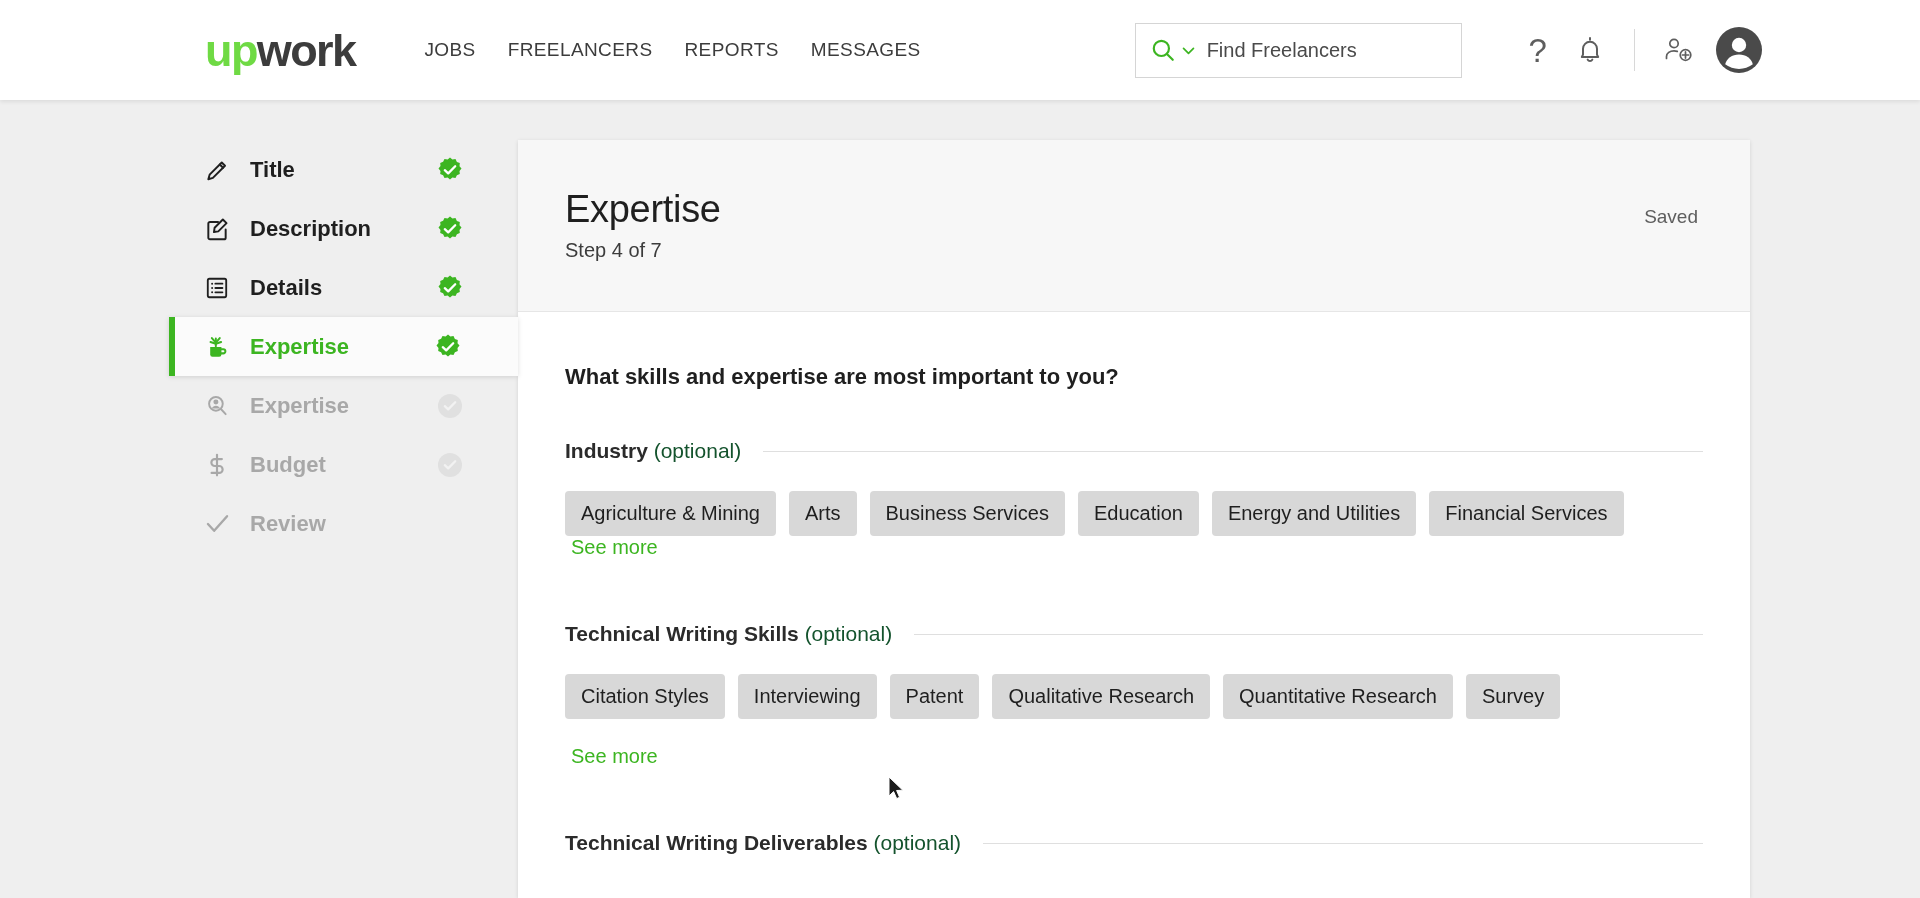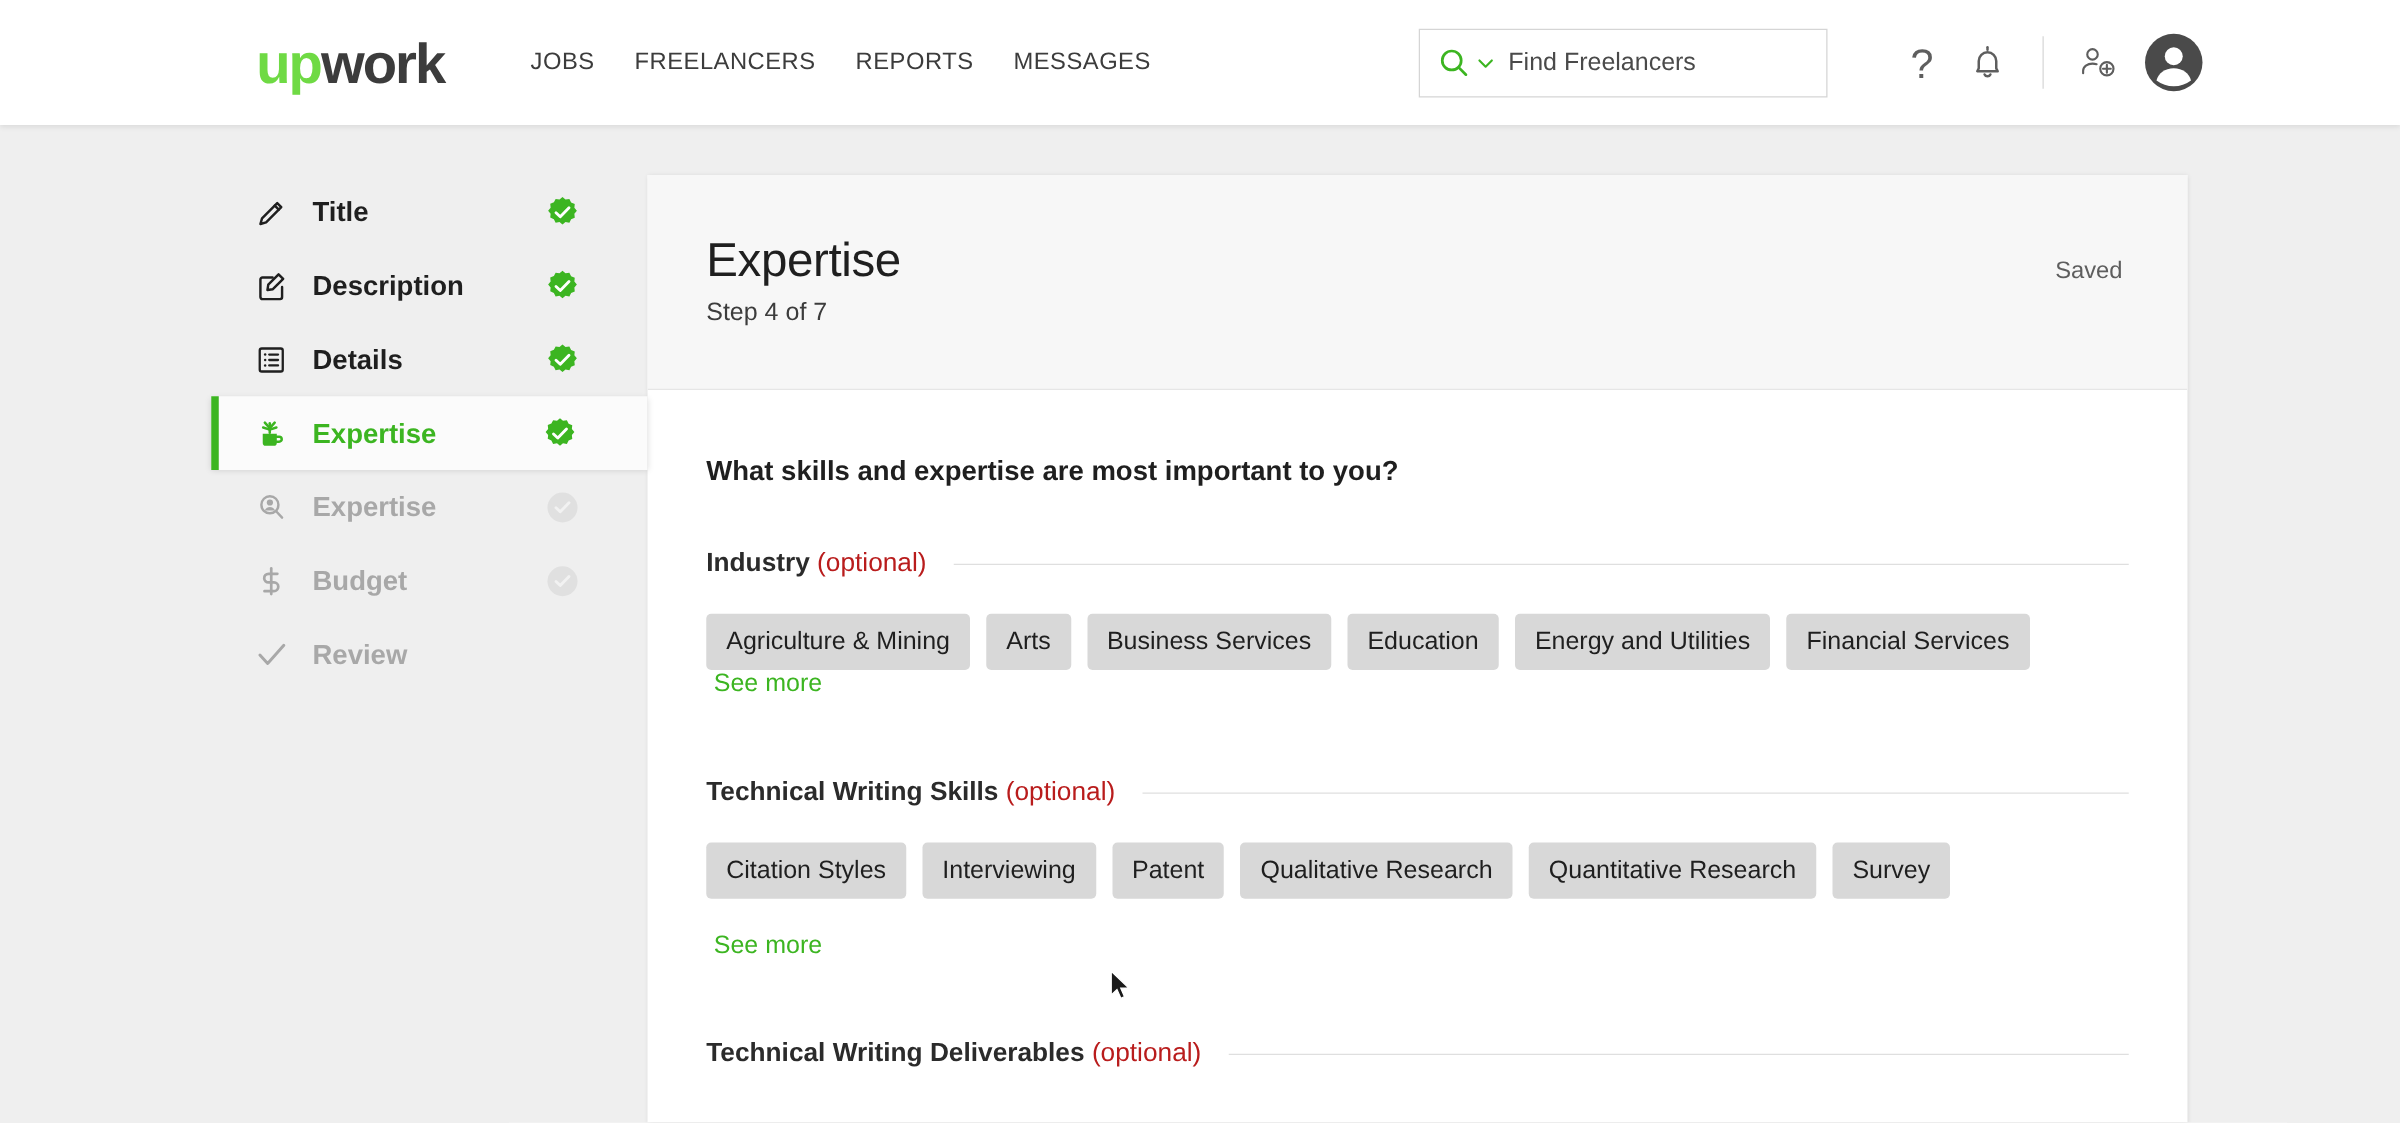--- a/index.html
+++ b/index.html
@@ -216,21 +216,21 @@
     align-items: center;
     gap: 22px;
     margin-bottom: 28px;
   }
   .section-title {
     font-size: 21px;
     color: #3c3c3c;
     white-space: nowrap;
   }
   .section-title b { font-weight: bold; color: #2b2b2b; }
-  .section-title span.opt { font-weight: normal; color: #b91c1c; }
+  .section-title span.opt { font-weight: normal; color: #14532d; }
   .section-rule {
     flex: 1 1 auto;
     height: 1px;
     background: #dfdfdf;
   }
 
   .tag-row {
     display: flex;
     flex-wrap: wrap;
     gap: 0 13px;

